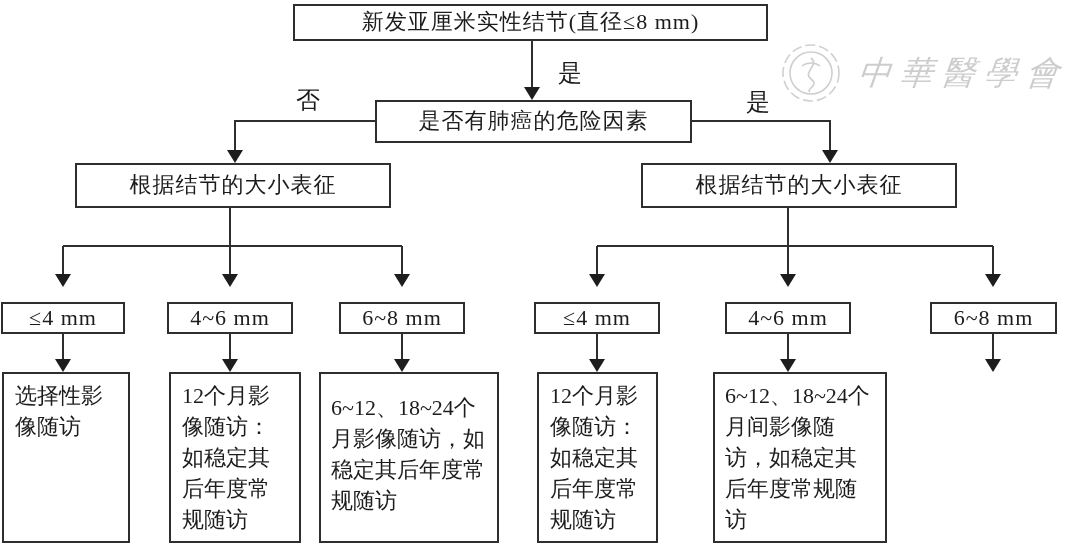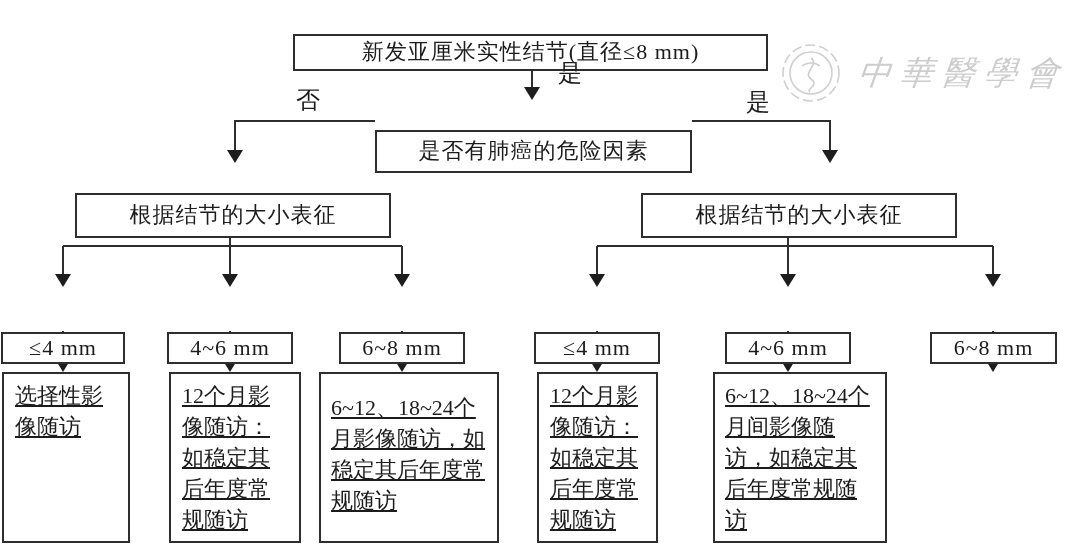--- a/index.html
+++ b/index.html
@@ -4,27 +4,27 @@
 <style>
   html,body{margin:0;padding:0;background:#ffffff;}
   .stage{
     position:relative;width:1080px;height:550px;background:#ffffff;overflow:hidden;
     font-family:"Liberation Serif","DejaVu Serif",serif;color:#1c1c1c;
   }
   .connectors{position:absolute;left:0;top:0;width:1080px;height:550px;}
   .node{
     position:absolute;box-sizing:border-box;border:2px solid #2e2e2e;background:#ffffff;
     display:flex;align-items:center;justify-content:center;text-align:center;
-    font-size:22px;letter-spacing:1px;line-height:1.2;margin-top:30px;
+    font-size:22px;letter-spacing:1px;line-height:1.2;
   }
   .leaf{
     position:absolute;box-sizing:border-box;border:2px solid #2e2e2e;background:#ffffff;
     font-size:22px;line-height:31px;text-align:left;overflow:hidden;letter-spacing:0;
   }
-  .leaf .leaf-text{display:block;text-decoration:underline;}
+  .leaf .leaf-text{display:block;}
   .branch-label{
     position:absolute;font-size:24px;letter-spacing:0;
   }
   
   #root-box{left:293px;top:4px;width:475px;height:37px;}
   #decision-box{left:375px;top:100px;width:317px;height:43px;}
   #group-left{left:75px;top:163px;width:316px;height:45px;}
   #group-right{left:641px;top:163px;width:316px;height:45px;}
   .size-row{top:302px;height:32px;}
   #size-l1{left:1px;width:124px;}

